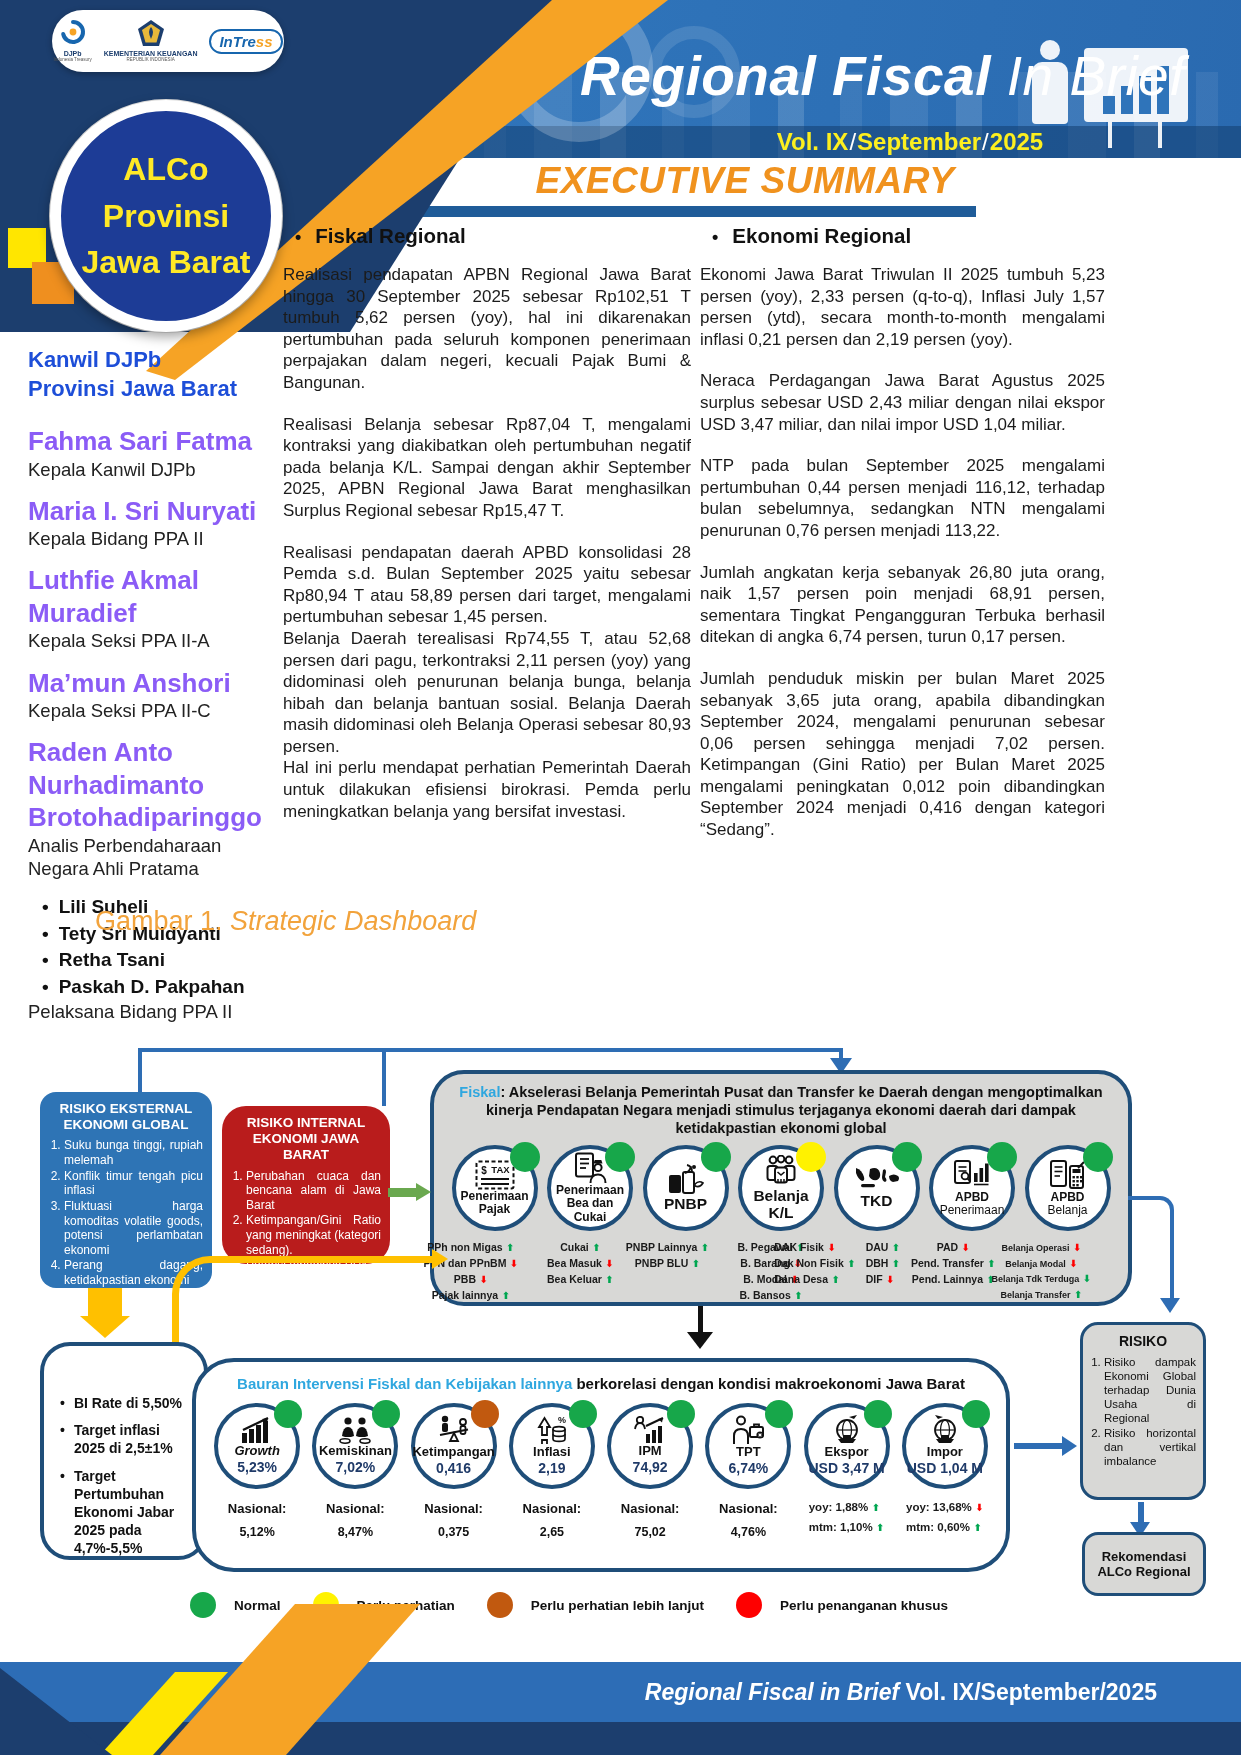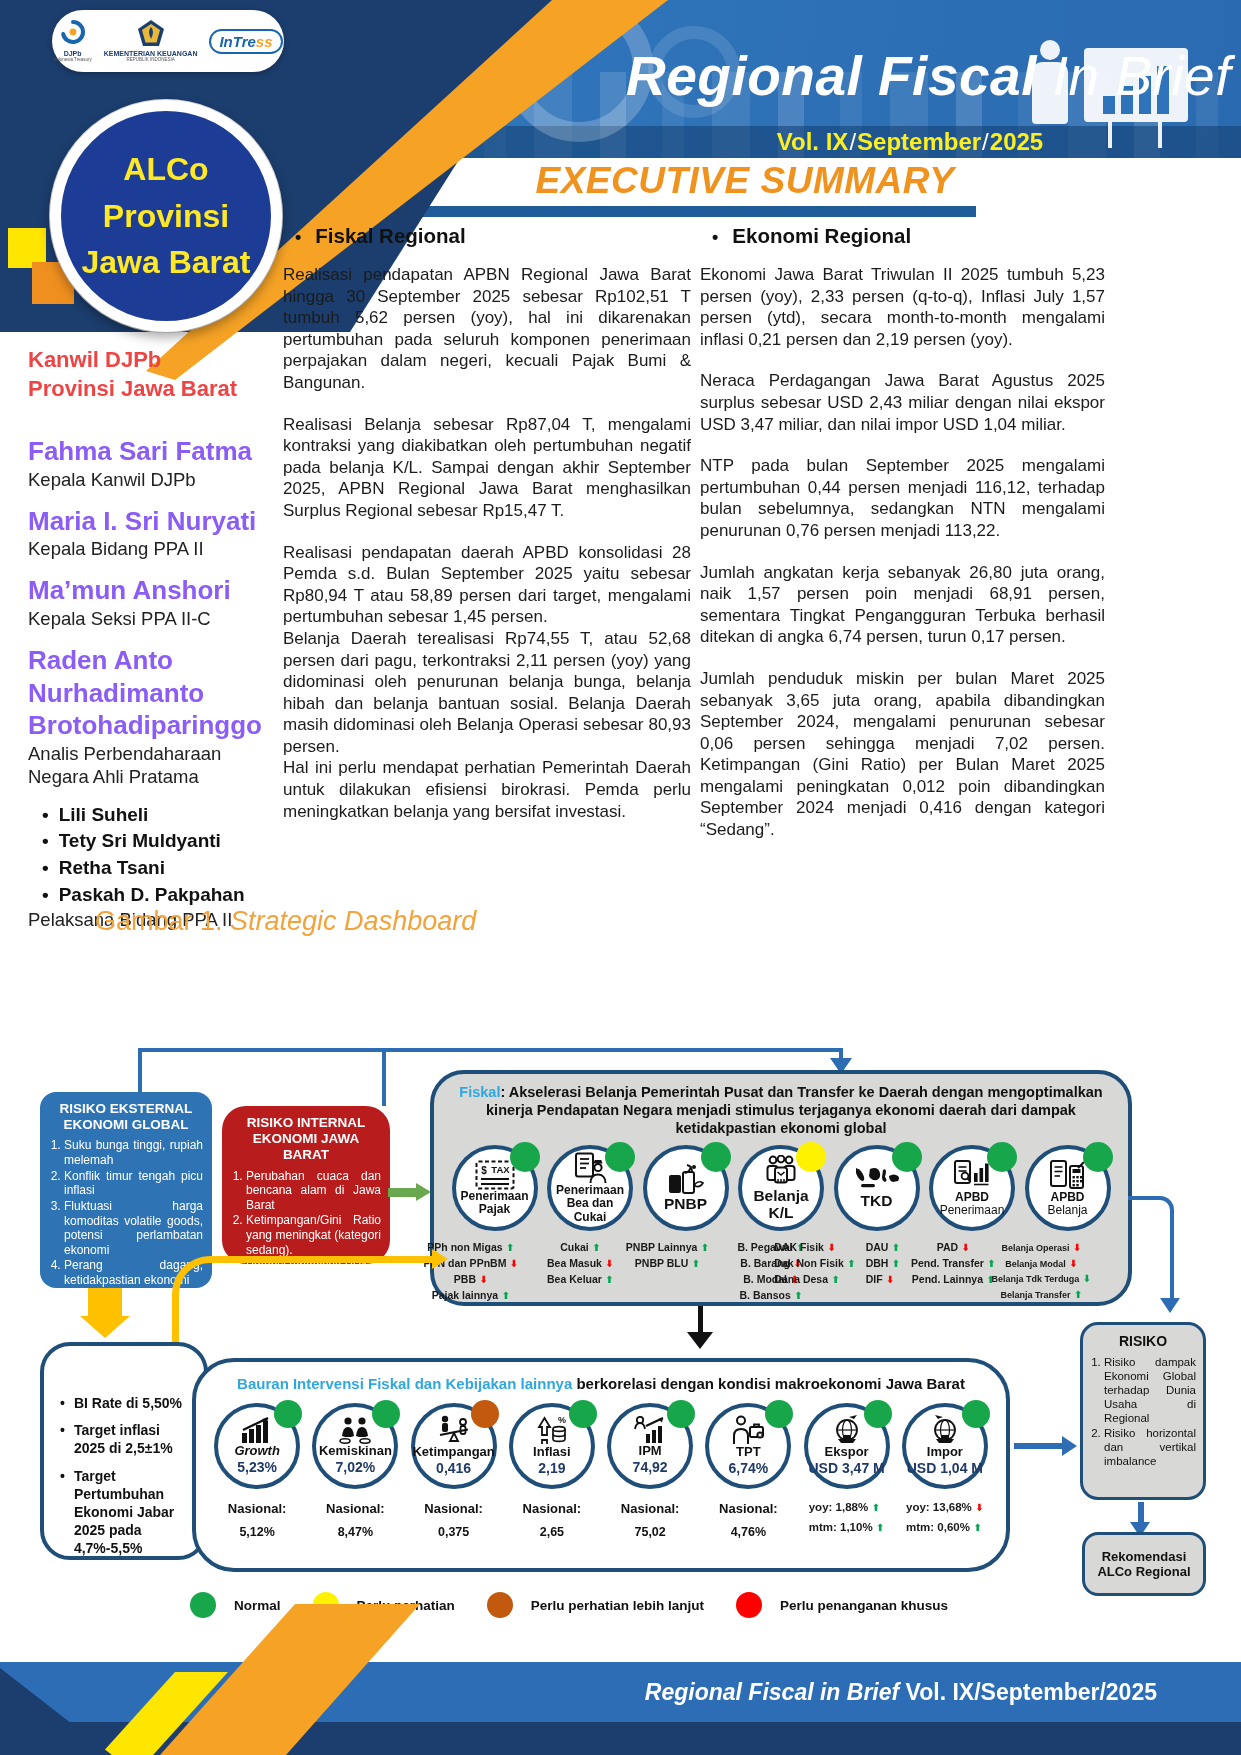--- a/index.html
+++ b/index.html
@@ -17,21 +17,21 @@
   .ring1{position:absolute;left:505px;top:-6px;width:108px;height:108px;border:20px solid rgba(255,255,255,.22);border-radius:50%;}
   .ring2{position:absolute;left:648px;top:26px;width:66px;height:66px;border:13px solid rgba(255,255,255,.12);border-radius:50%;}
   .presenter{position:absolute;left:1022px;top:38px;width:200px;height:112px;}
   .presenter .head{position:absolute;left:18px;top:2px;width:20px;height:20px;border-radius:50%;background:rgba(255,255,255,.92);}
   .presenter .body{position:absolute;left:10px;top:24px;width:36px;height:62px;border-radius:10px 10px 4px 4px;background:rgba(255,255,255,.92);}
   .presenter .board{position:absolute;left:62px;top:10px;width:104px;height:74px;background:rgba(255,255,255,.92);border-radius:4px;display:flex;align-items:flex-end;justify-content:center;gap:6px;padding-bottom:8px;box-sizing:border-box;}
   .presenter .board i{display:block;width:12px;background:#2f74ba;}
   .presenter .leg{position:absolute;top:84px;width:4px;height:26px;background:rgba(255,255,255,.92);}
   .main-title{position:absolute;left:580px;top:44px;width:580px;text-align:center;color:#fff;
       font-style:italic;font-size:55px;letter-spacing:.5px;white-space:nowrap;}
-  .main-title .t-bold{font-weight:800;margin-left:46px;}
+  .main-title .t-bold{font-weight:800;}
   .main-title .t-light{font-weight:400;}
   .volume{position:absolute;left:690px;top:128px;width:440px;text-align:center;font-size:24px;font-weight:800;color:#fdef1f;white-space:nowrap;}
   .volume .vol-sep{color:#fff;font-weight:400;padding:0 1px;}
   .navy-block{position:absolute;left:0;top:0;width:700px;height:332px;background:#1c3e6e;
       clip-path:polygon(0 0,560px 0,350px 332px,0 332px);}
   .orange-band{position:absolute;left:0;top:0;width:700px;height:385px;background:#f6a325;
       clip-path:polygon(552px 0,668px 0,175px 380px,146px 371px);}
   .sq-yellow{position:absolute;left:8px;top:228px;width:38px;height:40px;background:#ffe600;}
   .sq-orange{position:absolute;left:32px;top:262px;width:42px;height:42px;background:#ef8f1f;}
   .logo-pill{position:absolute;left:52px;top:10px;width:232px;height:62px;background:#fff;border-radius:32px;
@@ -43,21 +43,21 @@
   .intress-box .in-blue{color:#1766ae;} .intress-box .in-orange{color:#f6a325;}
   .badge{position:absolute;left:50px;top:100px;width:210px;height:210px;border-radius:50%;background:#1d3c96;
       border:11px solid #fff;box-shadow:0 5px 12px rgba(0,0,0,.35),0 0 0 1px #e2e2e2;z-index:6;
       display:flex;flex-direction:column;align-items:center;justify-content:center;}
   .badge div{color:#ffe926;font-weight:800;font-size:32px;line-height:1.45;text-align:center;}
   .exec-summary{position:absolute;left:440px;top:160px;width:610px;text-align:center;
       font-size:37px;font-style:italic;font-weight:800;color:#f0921e;letter-spacing:.5px;}
   .exec-bar{position:absolute;left:318px;top:206px;width:658px;height:11px;background:#1f5c99;}
   
   .sidebar{position:absolute;left:28px;top:346px;width:254px;}
-  .office{font-size:22px;font-weight:800;line-height:1.3;color:#ef4444;margin-bottom:32px;}
+  .office{font-size:22px;font-weight:800;line-height:1.3;color:#1d4ed8;margin-bottom:22px;}
   .person{margin-bottom:14px;}
   .p-name{font-size:26px;font-weight:800;line-height:1.25;color:#8b5cf6;}
   .p-role{font-size:18.5px;font-weight:400;line-height:1.25;color:#222;}
   .staff{margin-top:6px;}
   .staff-item{display:flex;gap:10px;font-size:19px;font-weight:800;line-height:1.4;color:#111;padding-left:14px;}
   .staff-item .b{font-weight:800;}
   .staff-role{font-size:18.5px;font-weight:400;color:#222;line-height:1.3;}
   
   .col{position:absolute;top:224px;width:408px;}
   .col-fiskal{left:283px;} .col-ekonomi{left:700px;width:405px;}
@@ -218,20 +218,24 @@
     <div id="people">
         <div class="person">
           <div class="p-name">Fahma Sari Fatma</div>
           <div class="p-role">Kepala Kanwil DJPb</div>
         </div>
         <div class="person">
           <div class="p-name">Maria I. Sri Nuryati</div>
           <div class="p-role">Kepala Bidang PPA II</div>
         </div>
         <div class="person">
+          <div class="p-name">Luthfie Akmal Muradief</div>
+          <div class="p-role">Kepala Seksi PPA II-A</div>
+        </div>
+        <div class="person">
           <div class="p-name">Ma’mun Anshori</div>
           <div class="p-role">Kepala Seksi PPA II-C</div>
         </div>
         <div class="person">
           <div class="p-name">Raden Anto Nurhadimanto Brotohadiparinggo</div>
           <div class="p-role">Analis Perbendaharaan Negara Ahli Pratama</div>
         </div>
       </div>
     <div class="staff" id="staff">
         <div class="staff-item">

